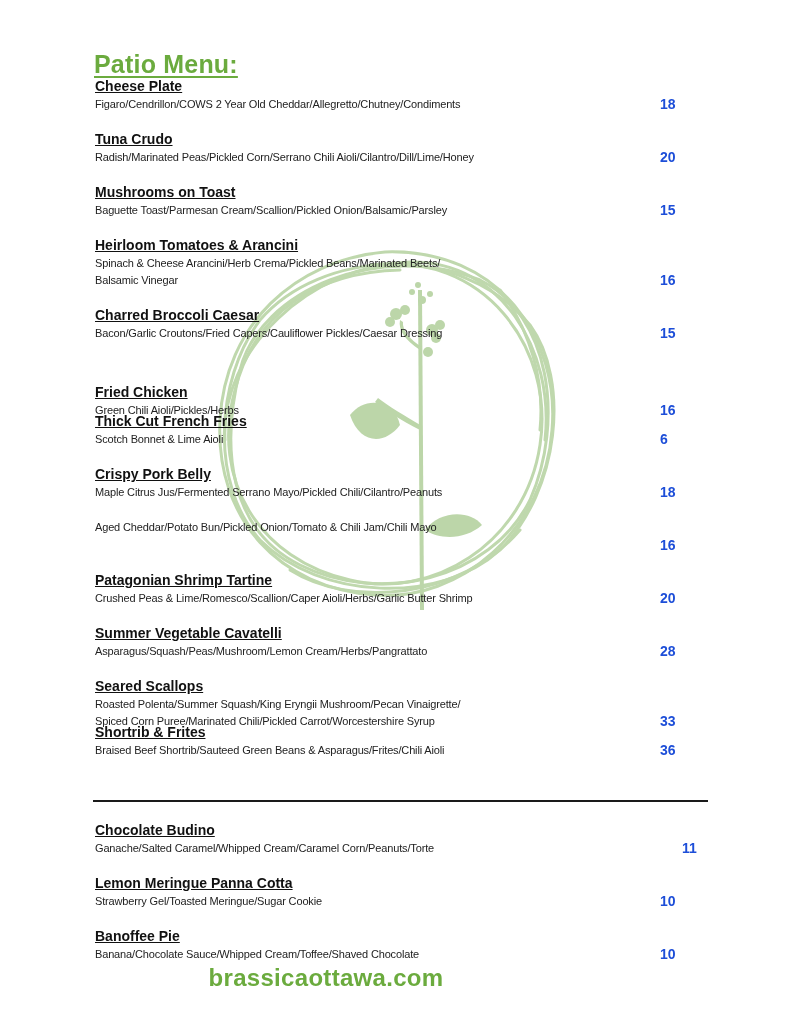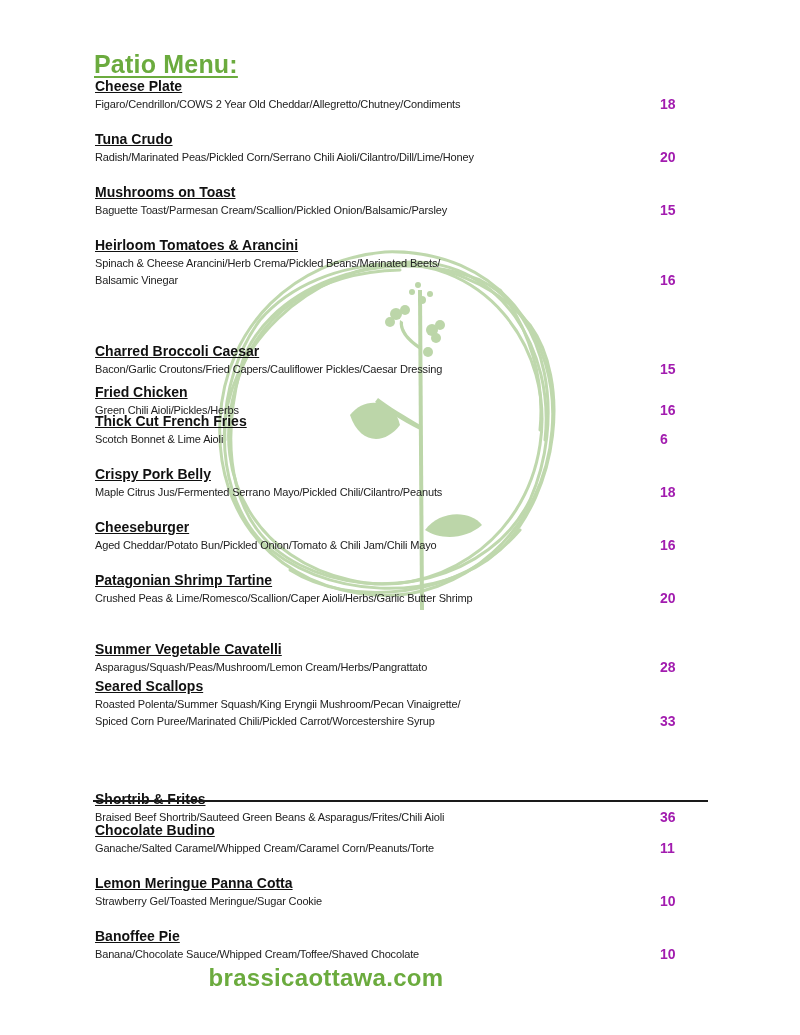--- a/index.html
+++ b/index.html
@@ -5,21 +5,21 @@
     html, body { margin: 0; padding: 0; background: #ffffff; }
     body { width: 800px; height: 1035px; position: relative; overflow: hidden;
       font-family: "Liberation Sans", "DejaVu Sans", sans-serif; color: #1a1a1a; }
     .watermark { position: absolute; left: 200px; top: 230px; width: 370px; height: 380px; z-index: 0; }
     .title { position: absolute; left: 94px; top: 30px; font-size: 25px; font-weight: bold;
       color: #6bab3e; text-decoration: underline; text-underline-offset: 3px; text-decoration-thickness: 2px;
       letter-spacing: 0.2px; z-index: 1; margin-top: 20px; }
     .item { position: absolute; left: 95px; width: 590px; z-index: 1; }
     .item-name { font-size: 14px; font-weight: bold; line-height: 17.5px; color: #111; text-decoration: underline; }
     .item-desc { font-size: 11px; line-height: 17.5px; color: #222; letter-spacing: -0.15px; white-space: nowrap; }
-    .item-price { position: absolute; left: 565px; font-size: 14px; font-weight: bold; line-height: 17.5px; color: #a21caf; }
+    .item-price { position: absolute; left: 565px; font-size: 14px; font-weight: bold; line-height: 17.5px; color: #1d4ed8; }
     .divider { position: absolute; left: 93px; top: 800px; width: 615px; height: 2px; background: #1a1a1a; z-index: 1; }
     .footer { position: absolute; left: 0; width: 652px; top: 964px; text-align: center;
       font-size: 24px; font-weight: bold; color: #6bab3e; letter-spacing: 0.3px; z-index: 1; }
   </style>
 </head>
 <body>
 
 <svg class="watermark" viewBox="0 0 370 380" xmlns="http://www.w3.org/2000/svg">
   <g fill="none" stroke="#bcd6a9" stroke-width="3" stroke-linecap="round" opacity="0.95">
     <path d="M185 22 C 300 18, 360 110, 352 200 C 345 300, 260 372, 175 365 C 80 358, 15 290, 20 190 C 25 95, 95 30, 185 22 Z"></path>
@@ -67,73 +67,72 @@
       <div class="item-name">Mushrooms on Toast</div>
       <div class="item-desc">Baguette Toast/Parmesan Cream/Scallion/Pickled Onion/Balsamic/Parsley</div>
       <div class="item-price" style="top: 17.5px;">15</div>
     </div>
     <div class="item" style="top: 237px;">
       <div class="item-name">Heirloom Tomatoes &amp; Arancini</div>
       <div class="item-desc">Spinach &amp; Cheese Arancini/Herb Crema/Pickled Beans/Marinated Beets/</div>
       <div class="item-desc">Balsamic Vinegar</div>
       <div class="item-price" style="top: 35px;">16</div>
     </div>
-    <div class="item" style="top: 307px; margin-top: 36px;">
+    <div class="item" style="top: 307px;">
       <div class="item-name">Charred Broccoli Caesar</div>
       <div class="item-desc">Bacon/Garlic Croutons/Fried Capers/Cauliflower Pickles/Caesar Dressing</div>
       <div class="item-price" style="top: 17.5px;">15</div>
     </div>
     <div class="item" style="top: 360px; margin-top: 24px;">
       <div class="item-name">Fried Chicken</div>
       <div class="item-desc">Green Chili Aioli/Pickles/Herbs</div>
       <div class="item-price" style="top: 17.5px;">16</div>
     </div>
     <div class="item" style="top: 413px;">
       <div class="item-name">Thick Cut French Fries</div>
       <div class="item-desc">Scotch Bonnet &amp; Lime Aioli</div>
       <div class="item-price" style="top: 17.5px;">6</div>
     </div>
     <div class="item" style="top: 466px;">
       <div class="item-name">Crispy Pork Belly</div>
       <div class="item-desc">Maple Citrus Jus/Fermented Serrano Mayo/Pickled Chili/Cilantro/Peanuts</div>
       <div class="item-price" style="top: 17.5px;">18</div>
     </div>
     <div class="item" style="top: 519px;">
-      <div class="item-name">Cheeseburger</div>
       <div class="item-desc">Aged Cheddar/Potato Bun/Pickled Onion/Tomato &amp; Chili Jam/Chili Mayo</div>
       <div class="item-price" style="top: 17.5px;">16</div>
     </div>
     <div class="item" style="top: 572px;">
       <div class="item-name">Patagonian Shrimp Tartine</div>
       <div class="item-desc">Crushed Peas &amp; Lime/Romesco/Scallion/Caper Aioli/Herbs/Garlic Butter Shrimp</div>
       <div class="item-price" style="top: 17.5px;">20</div>
     </div>
-    <div class="item" style="top: 625px; margin-top: 16px;">
+    <div class="item" style="top: 625px;">
       <div class="item-name">Summer Vegetable Cavatelli</div>
       <div class="item-desc">Asparagus/Squash/Peas/Mushroom/Lemon Cream/Herbs/Pangrattato</div>
       <div class="item-price" style="top: 17.5px;">28</div>
     </div>
     <div class="item" style="top: 678px;">
       <div class="item-name">Seared Scallops</div>
       <div class="item-desc">Roasted Polenta/Summer Squash/King Eryngii Mushroom/Pecan Vinaigrette/</div>
       <div class="item-desc">Spiced Corn Puree/Marinated Chili/Pickled Carrot/Worcestershire Syrup</div>
       <div class="item-price" style="top: 35px;">33</div>
     </div>
-    <div class="item" style="top: 791px;">
+    <div class="item" style="top: 724px;">
       <div class="item-name">Shortrib &amp; Frites</div>
       <div class="item-desc">Braised Beef Shortrib/Sauteed Green Beans &amp; Asparagus/Frites/Chili Aioli</div>
       <div class="item-price" style="top: 17.5px;">36</div>
     </div>
   </div>
 <div class="divider"></div>
 <div id="desserts">
     <div class="item" style="top: 822px;">
       <div class="item-name">Chocolate Budino</div>
       <div class="item-desc">Ganache/Salted Caramel/Whipped Cream/Caramel Corn/Peanuts/Torte</div>
-      <div class="item-price" style="top: 17.5px;">11</div>
+      <div class="item-price" style="top: 17.5px; margin-left: 22px;">11</div>
     </div>
     <div class="item" style="top: 875px;">
       <div class="item-name">Lemon Meringue Panna Cotta</div>
       <div class="item-desc">Strawberry Gel/Toasted Meringue/Sugar Cookie</div>
       <div class="item-price" style="top: 17.5px;">10</div>
     </div>
     <div class="item" style="top: 928px;">
       <div class="item-name">Banoffee Pie</div>
       <div class="item-desc">Banana/Chocolate Sauce/Whipped Cream/Toffee/Shaved Chocolate</div>
       <div class="item-price" style="top: 17.5px;">10</div>

